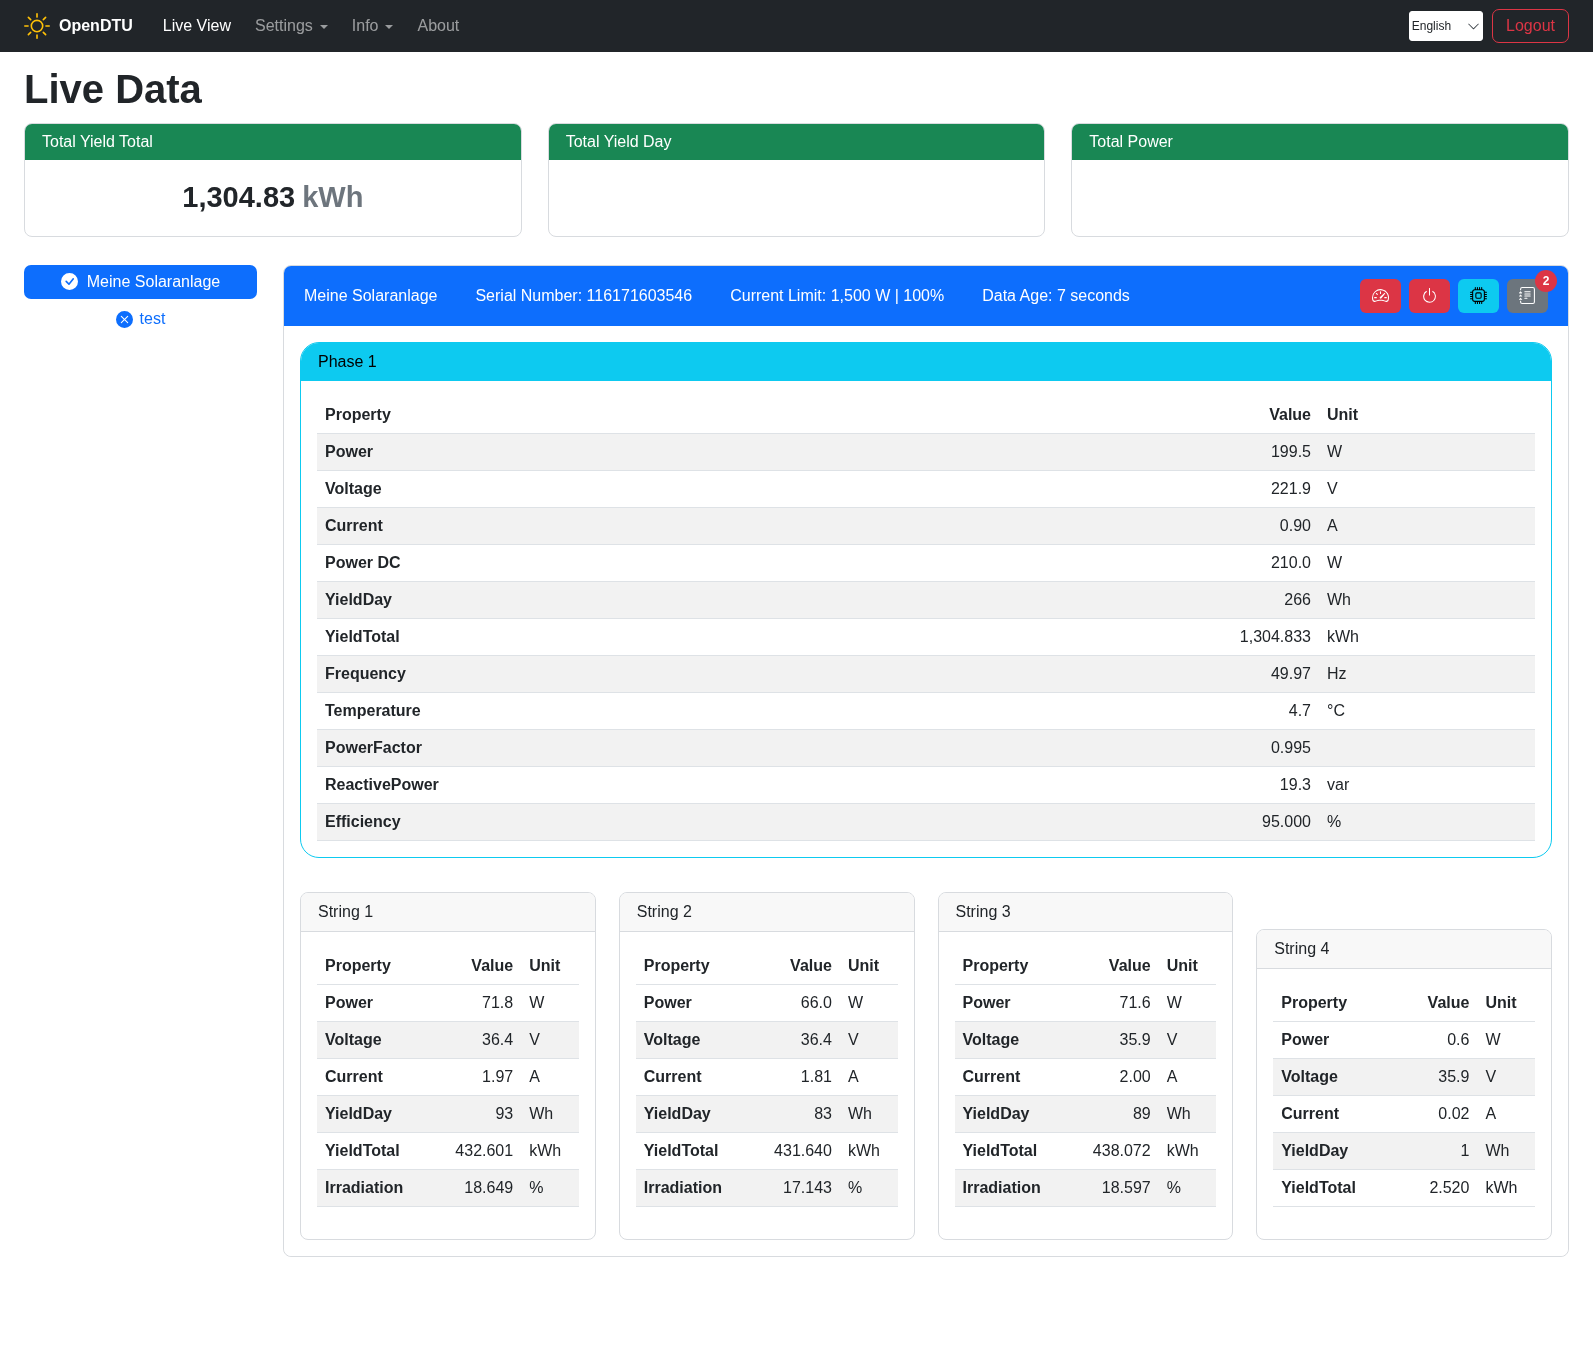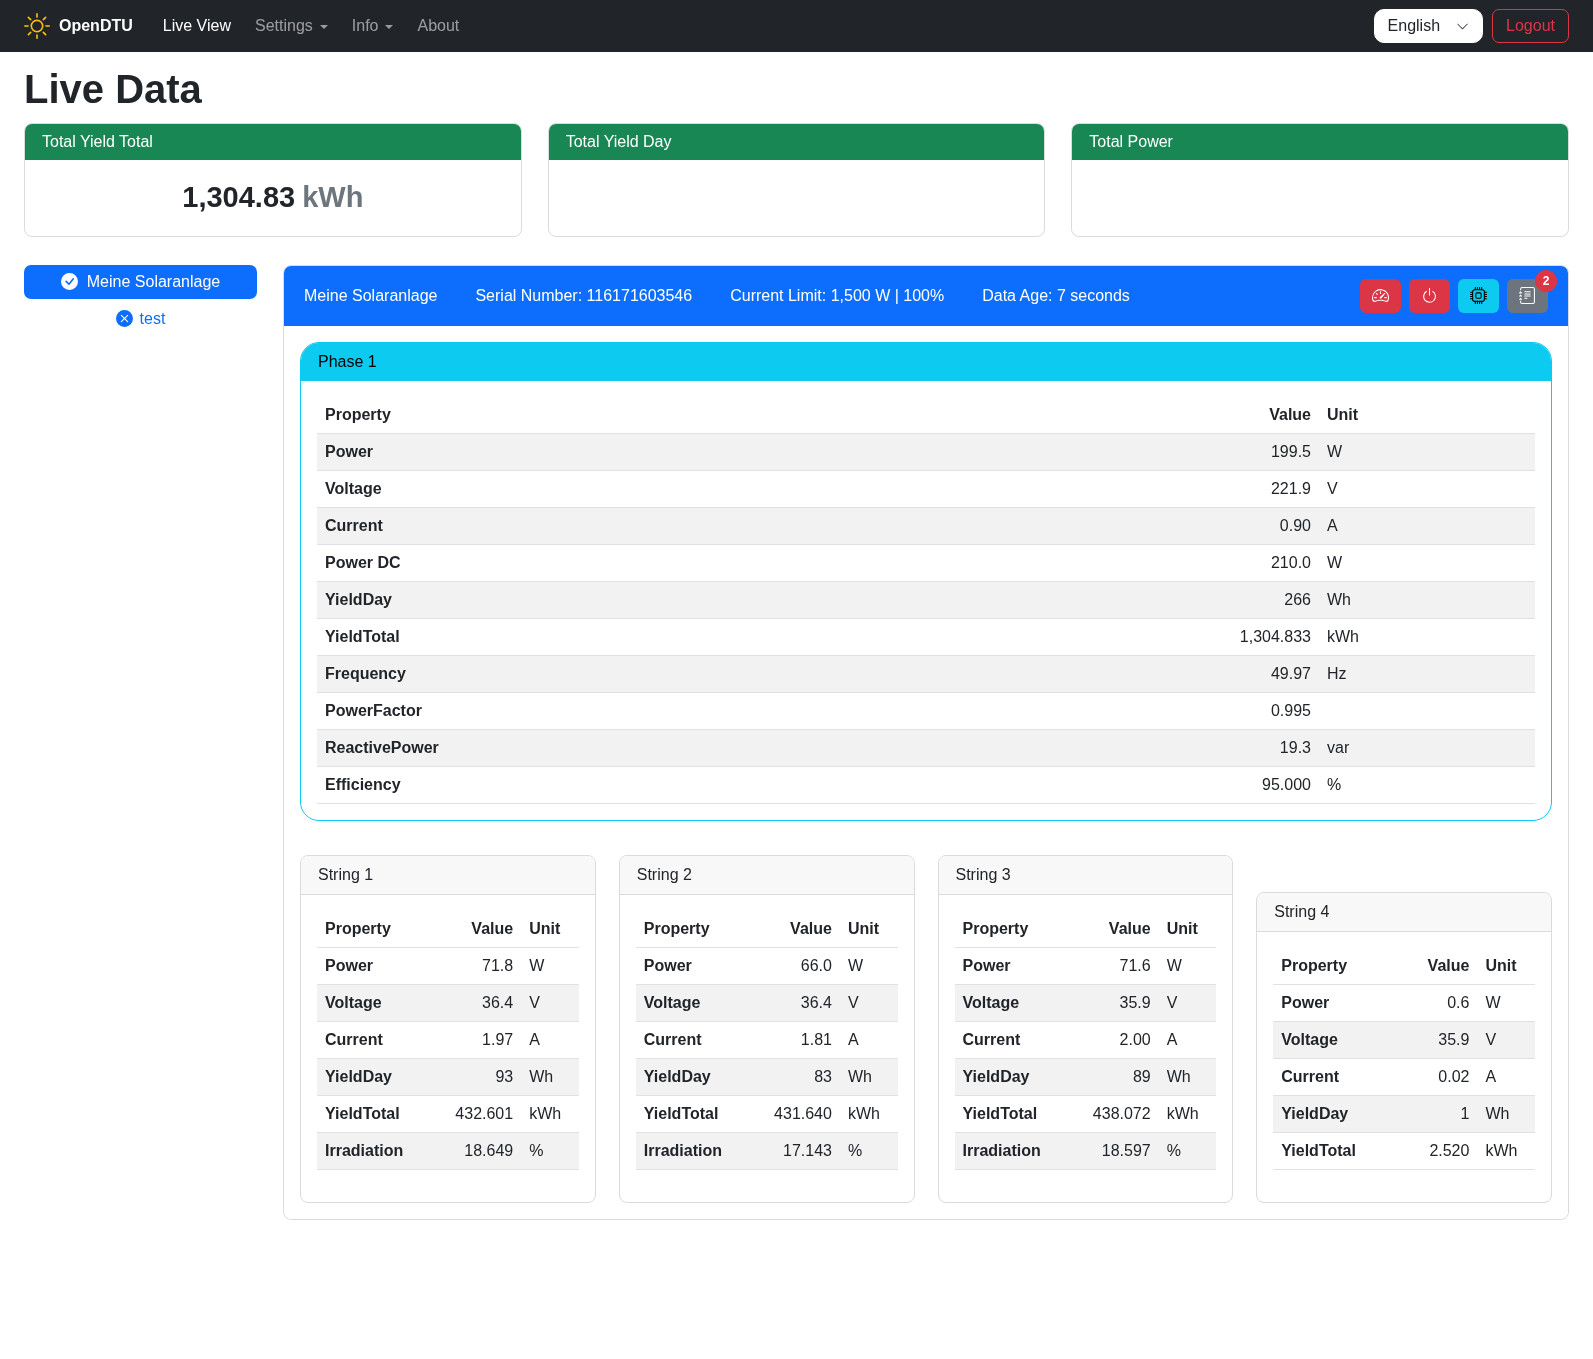--- a/index.html
+++ b/index.html
@@ -35,22 +35,22 @@
   .caret {
     display: inline-block; width: 0; height: 0;
     border-top: 4px solid currentColor;
     border-left: 4px solid transparent;
     border-right: 4px solid transparent;
     margin-top: 2px;
   }
   .nav-right { margin-left: auto; display: flex; align-items: center; gap: 9px; }
   .lang-select {
     background: #fff; color: #212529;
-    border: 1px solid #fff; border-radius: 10px;
-    padding: 7px 13px; font-size: 16px;
+    border: 1px solid #fff; border-radius: 3px;
+    padding: 7px 2px; font-size: 12px;
     display: flex; align-items: center; gap: 16px; cursor: pointer;
   }
   .logout-btn {
     background: transparent; color: #dc3545;
     border: 1px solid #dc3545; border-radius: 7px;
     padding: 7px 13px; font-size: 16px; cursor: pointer;
     font-family: inherit;
   }
 
   
@@ -79,21 +79,21 @@
   .sidebar { width: 233px; flex: none; }
   .inv-btn {
     width: 100%; background: #0d6efd; color: #fff;
     border: none; border-radius: 7px; padding: 8px 10px;
     font-size: 16px; font-family: inherit;
     display: flex; align-items: center; justify-content: center; gap: 9px;
     cursor: pointer;
   }
   .inv-alt {
     margin-top: 11px;
-    display: flex; align-items: flex-start; justify-content: center; gap: 7px;
+    display: flex; align-items: flex-end; justify-content: center; gap: 7px;
     color: #0d6efd; cursor: pointer;
   }
 
   
   .inverter-card { flex: 1; overflow: visible; }
   .inverter-header {
     background: #0d6efd; color: #fff;
     border-radius: 7px 7px 0 0;
     padding: 13px 20px;
     display: flex; align-items: center; gap: 38px;
@@ -306,20 +306,25 @@
                     <th>YieldTotal</th>
                     <td class="val">1,304.833</td>
                     <td class="unit">kWh</td>
                   </tr>
                   <tr>
                     <th>Frequency</th>
                     <td class="val">49.97</td>
                     <td class="unit">Hz</td>
                   </tr>
                   <tr>
+                    <th>Temperature</th>
+                    <td class="val">4.7</td>
+                    <td class="unit">°C</td>
+                  </tr>
+                  <tr>
                     <th>PowerFactor</th>
                     <td class="val">0.995</td>
                     <td class="unit"></td>
                   </tr>
                   <tr>
                     <th>ReactivePower</th>
                     <td class="val">19.3</td>
                     <td class="unit">var</td>
                   </tr>
                   <tr>

